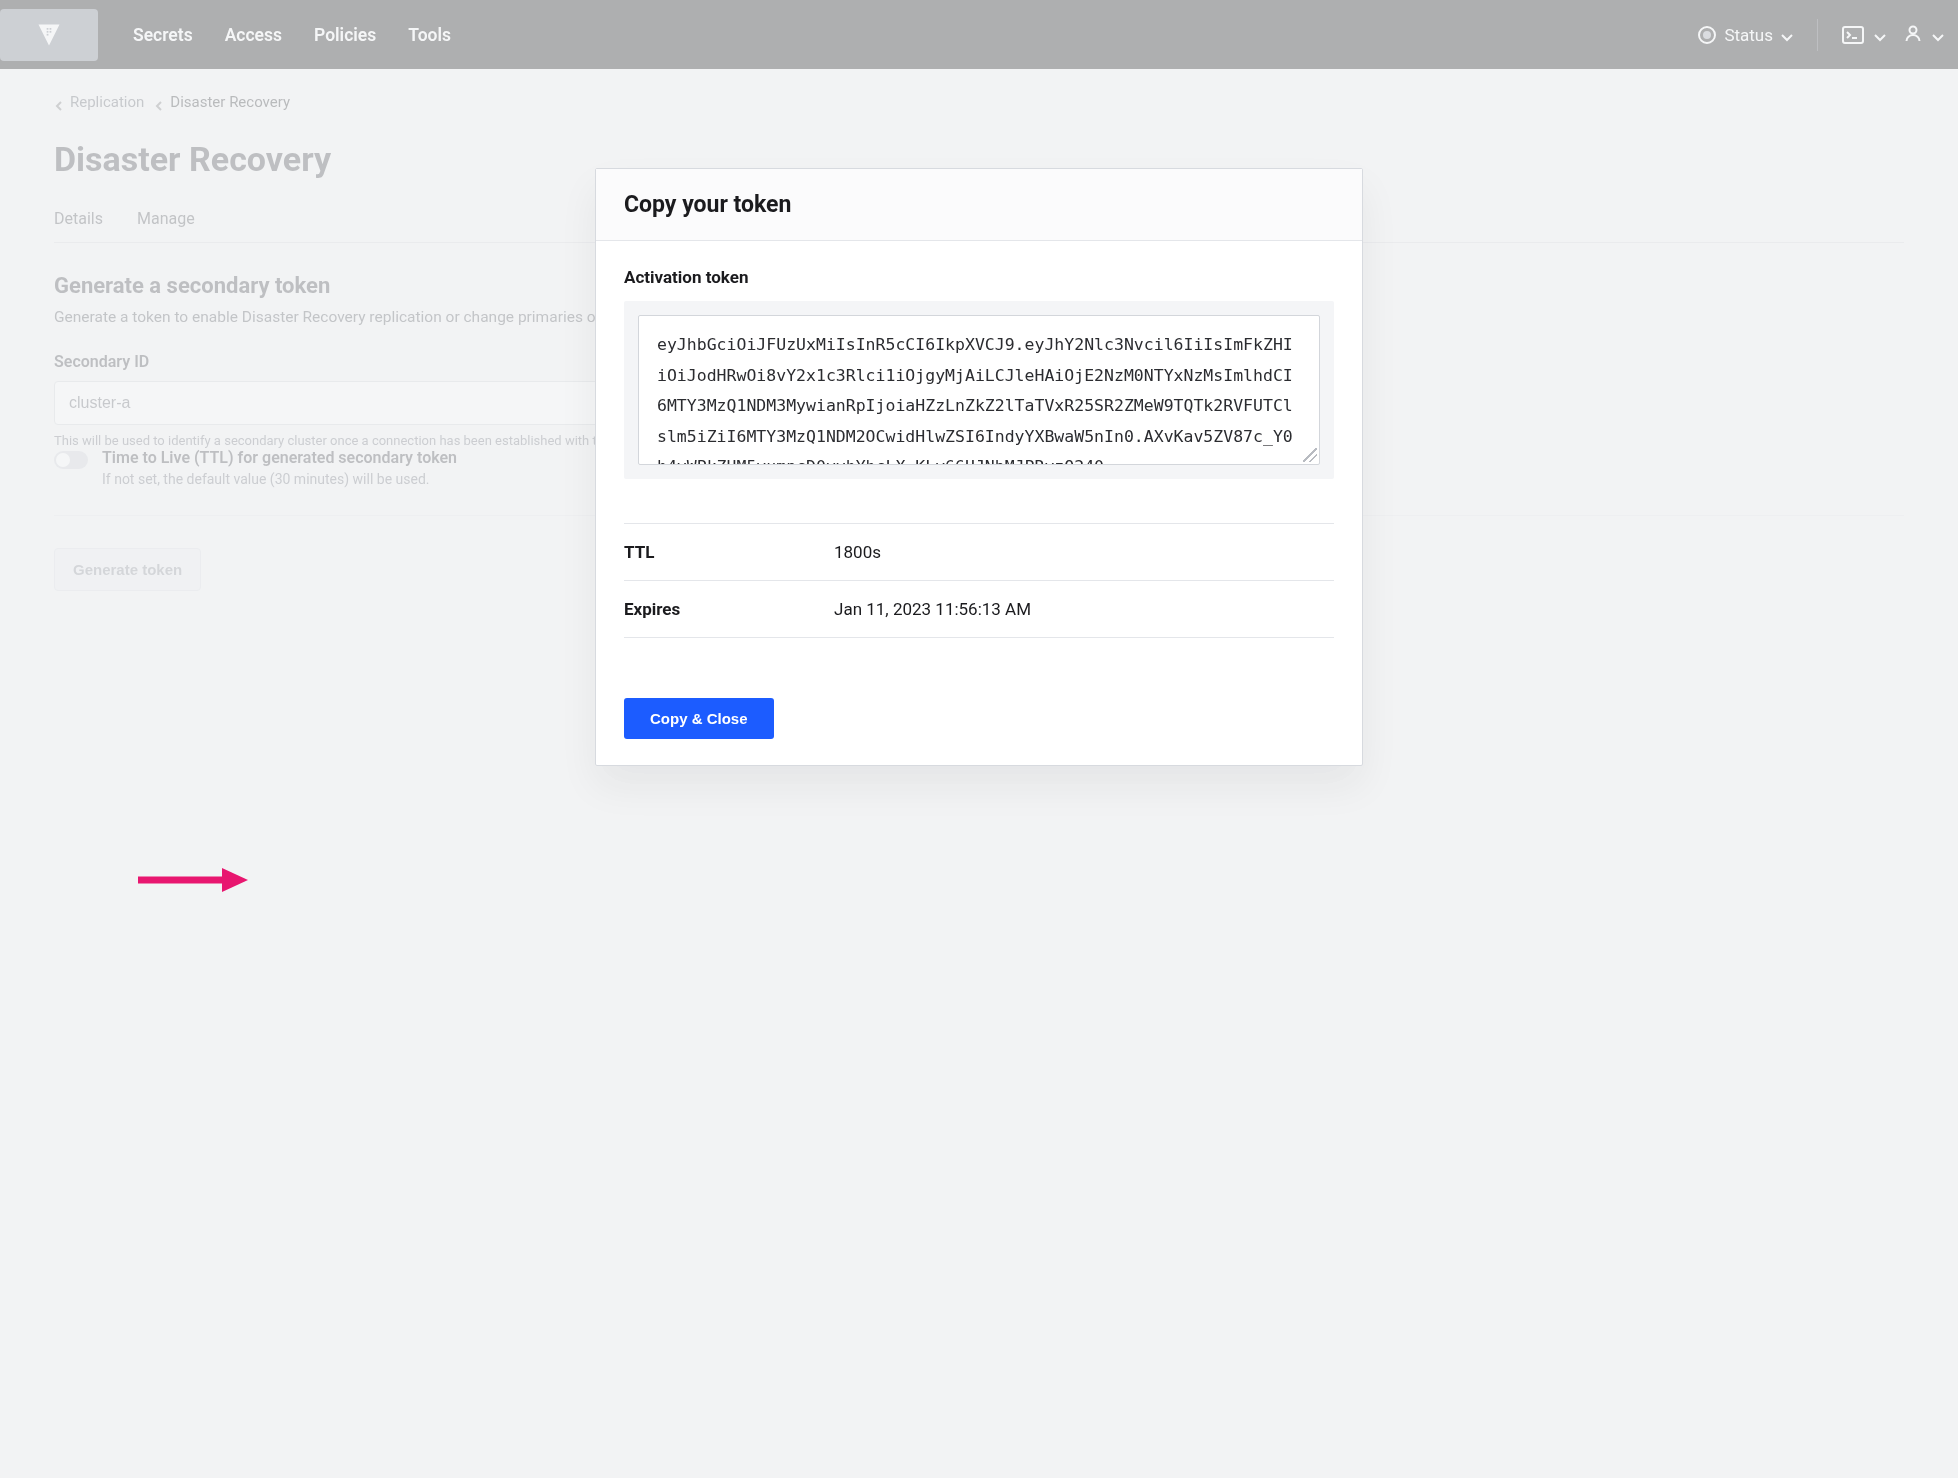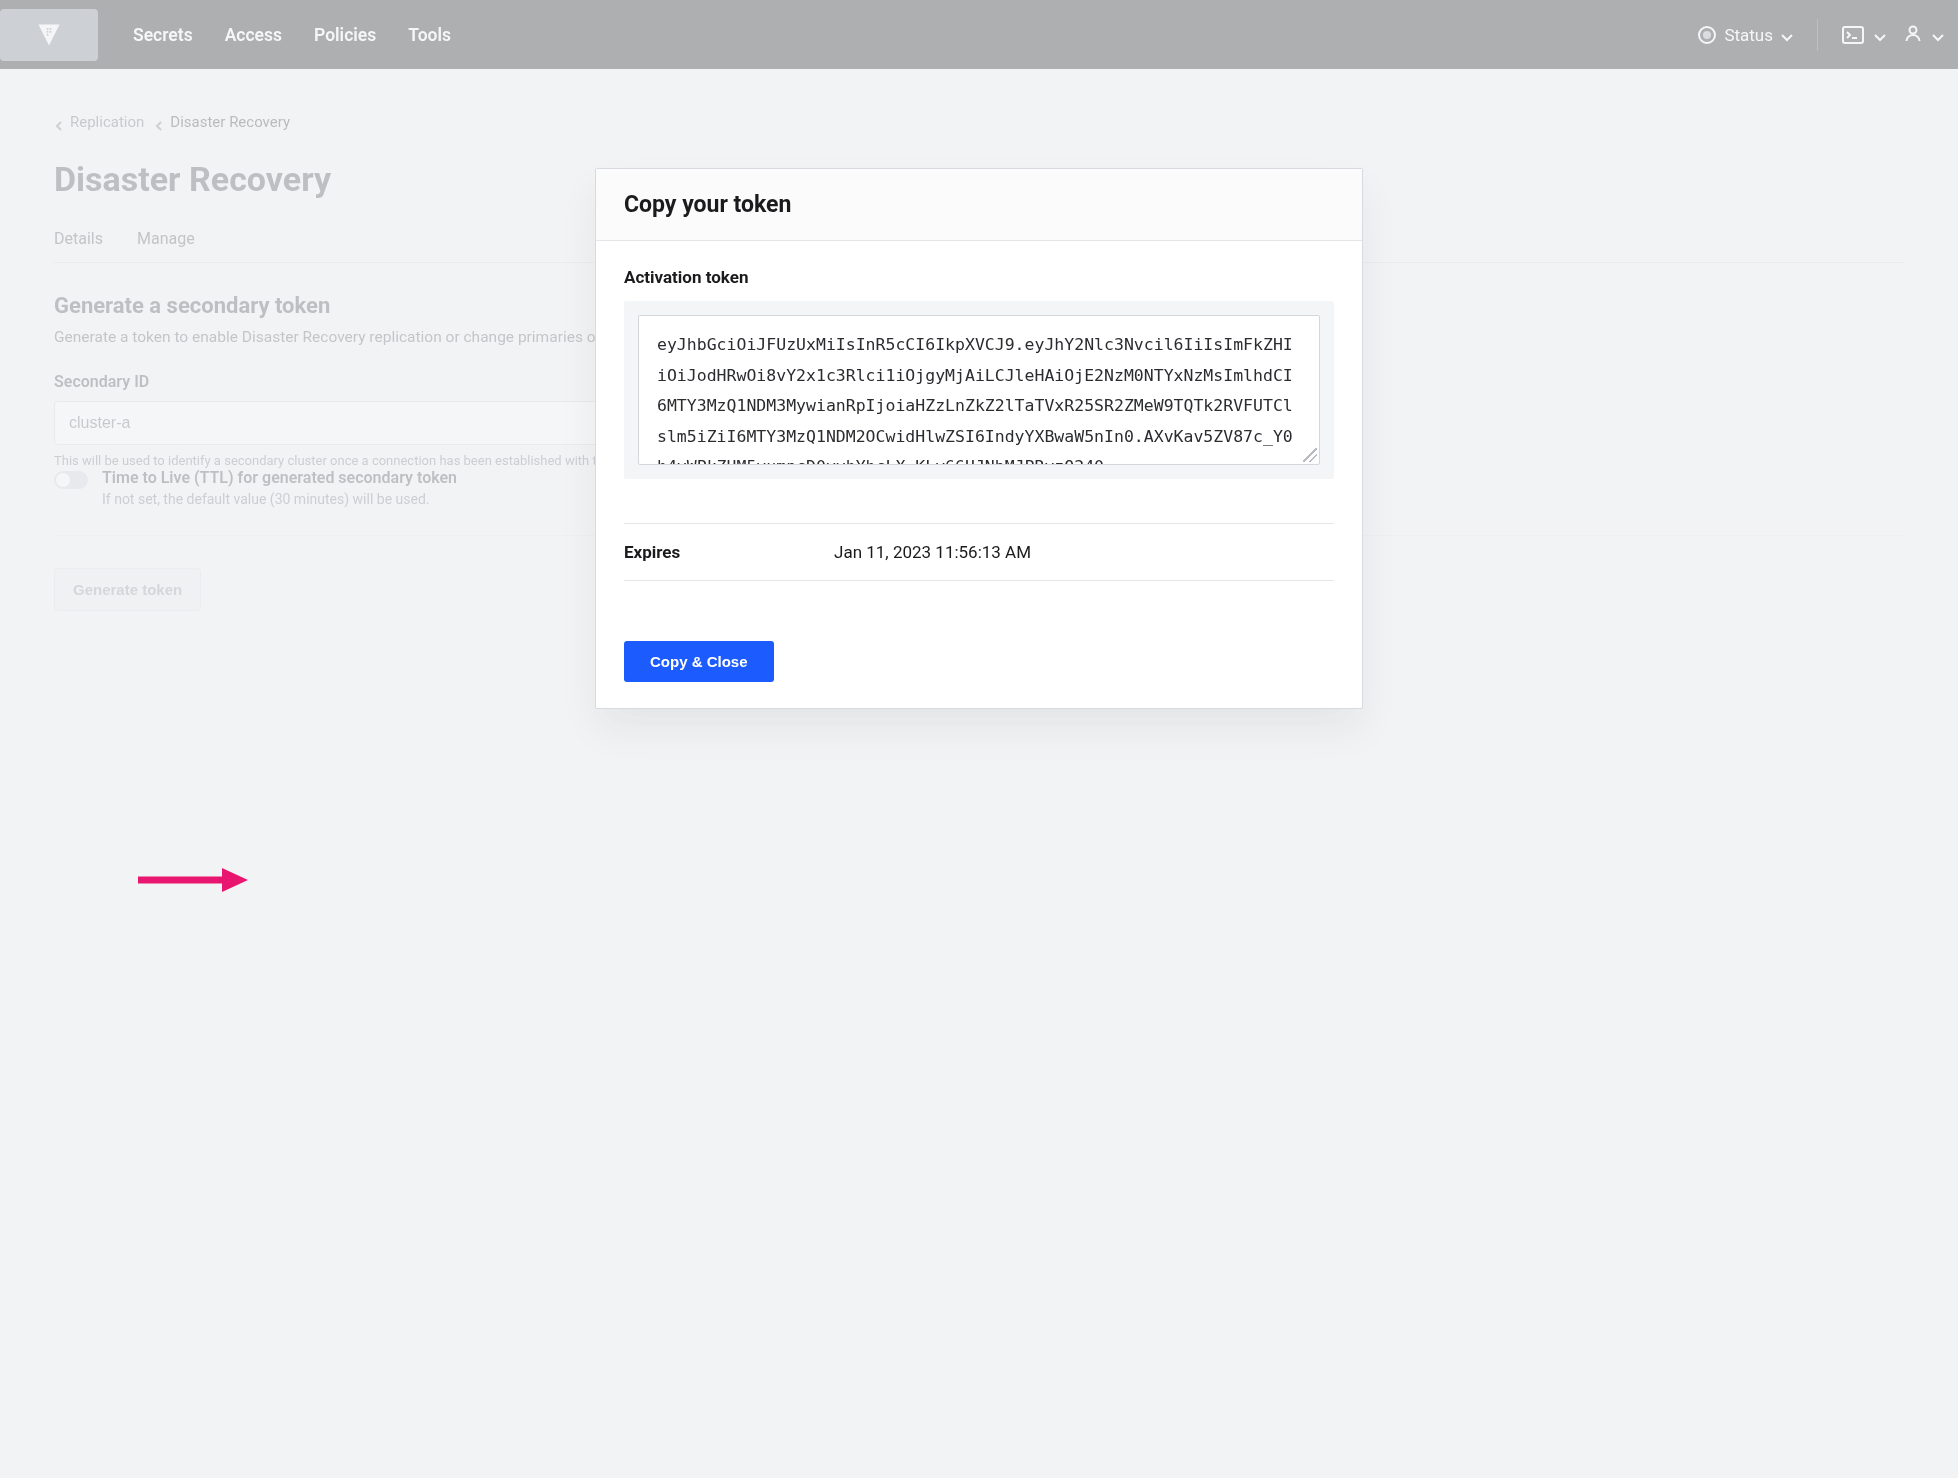--- a/index.html
+++ b/index.html
@@ -18,21 +18,21 @@
     .status-text { color:#fff; font-size:17px; }
     .chev { width:12px; height:12px; display:inline-block; }
     .chev svg { width:12px; height:12px; fill:#fff; }
     .divider-v { width:1px; height:32px; background:#3a3c40; margin: 0 6px; }
     .console-icon { width:22px; height:18px; }
     .console-icon svg { width:22px; height:18px; fill:#fff; stroke:#fff; }
     .icon-btn { display:flex; align-items:center; gap:10px; color:#fff; cursor:pointer; }
     .user-icon svg { width:18px; height:18px; fill:none; stroke:#fff; stroke-width:2; }
 
     
-    .page { padding: 44px 54px; }
+    .page { padding: 24px 54px; }
     .breadcrumbs { display:flex; align-items:center; gap: 10px; font-size:15px; color:#5b5e66; margin-bottom: 28px; }
     .crumb { display:flex; align-items:center; gap:6px; cursor:pointer; }
     .crumb-chev { width:10px; height:10px; }
     .crumb-chev svg { width:10px; height:10px; fill:#777; }
     .crumb-current { color:#2a2b2e; }
 
     .page-title { font-size:34px; font-weight:700; color:#3a3b40; margin-bottom: 22px; }
     .tabs { display:flex; gap: 34px; border-bottom:1px solid #d6d8dc; margin-bottom: 30px; }
     .tab { padding: 8px 0 14px 0; font-size:16px; color:#4a4b50; cursor:pointer; }
 
@@ -177,20 +177,24 @@
     <div class="modal-header">
       <div class="modal-title">Copy your token</div>
     </div>
     <div class="modal-body">
       <div class="modal-subtitle">Activation token</div>
       <div class="token-box-outer">
         <div class="token-box">eyJhbGciOiJFUzUxMiIsInR5cCI6IkpXVCJ9.eyJhY2Nlc3Nvcil6IiIsImFkZHIiOiJodHRwOi8vY2x1c3Rlci1iOjgyMjAiLCJleHAiOjE2NzM0NTYxNzMsImlhdCI6MTY3MzQ1NDM3MywianRpIjoiaHZzLnZkZ2lTaTVxR25SR2ZMeW9TQTk2RVFUTClslm5iZiI6MTY3MzQ1NDM2OCwidHlwZSI6IndyYXBwaW5nIn0.AXvKav5ZV87c_Y0h4yWPkZUM5yumncD0yyhYhcLX_KLy66UJNbMJPRyzQ240</div>
       </div>
       <div class="info-table">
         <div class="info-row">
+          <div class="info-label">TTL</div>
+          <div class="info-value">1800s</div>
+        </div>
+        <div class="info-row">
           <div class="info-label">Expires</div>
           <div class="info-value">Jan 11, 2023 11:56:13 AM</div>
         </div>
       </div>
     </div>
     <div class="modal-footer">
       <button class="primary-btn">Copy &amp; Close</button>
     </div>
   </div>
 </div>

